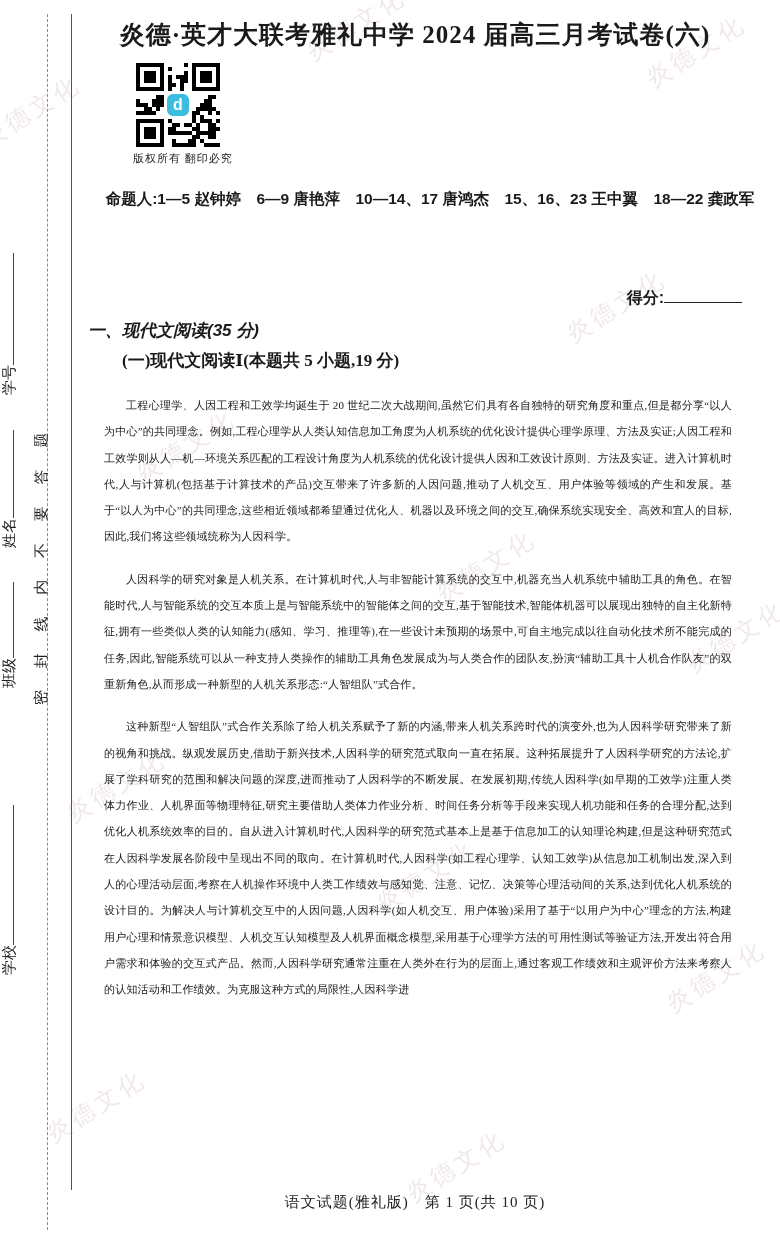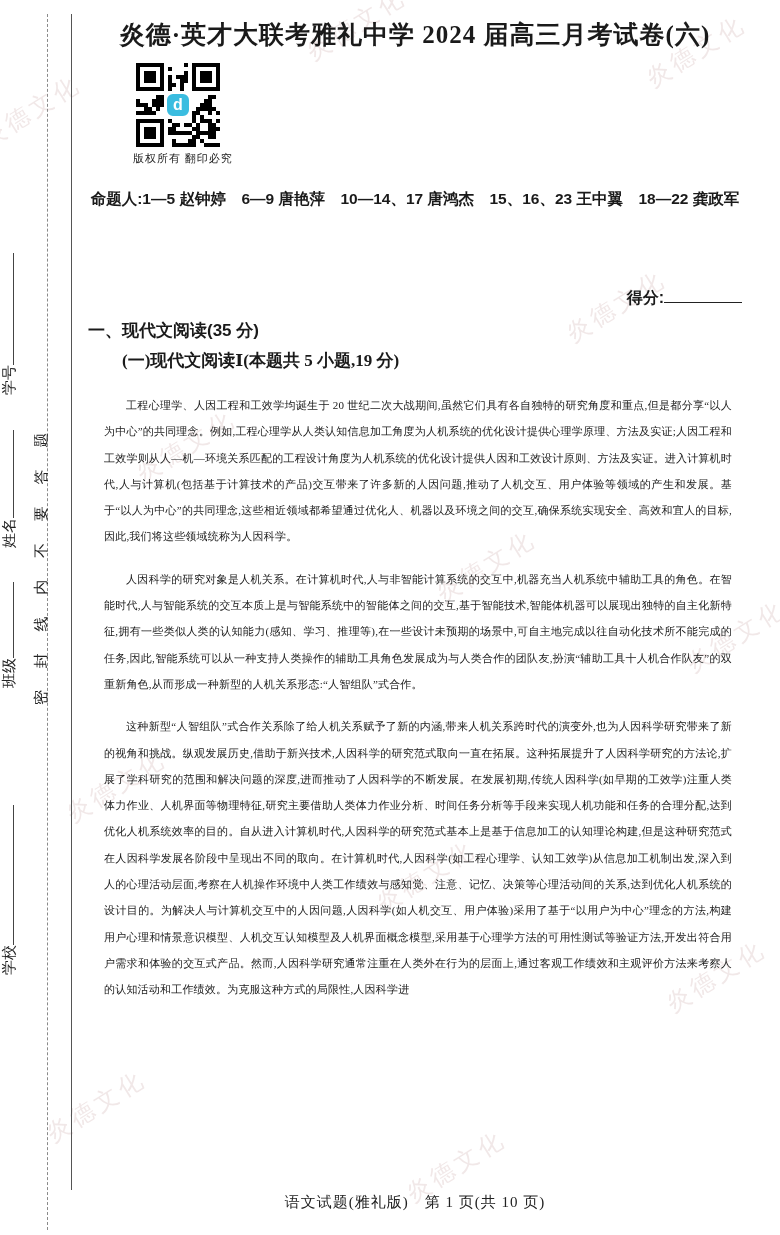--- a/index.html
+++ b/index.html
@@ -39,31 +39,31 @@
     background:#3bbde0;border:2px solid #fff;box-sizing:border-box;z-index:2;
     color:#fff;font-weight:700;font-size:16px;line-height:22px;text-align:center;
     font-family:"Liberation Sans",sans-serif;
   }
   .qr-caption{margin-top:4px;font-size:11px;letter-spacing:1px;color:#222;white-space:nowrap;}
   .subject-title{
     position:absolute;left:85px;top:90px;width:660px;text-align:center;
     font-size:36px;font-weight:700;letter-spacing:2px;
   }
   .authors-1,.authors-2{
-    position:absolute;left:85px;width:660px;text-align:center;font-weight:700;
+    position:absolute;left:100px;width:660px;text-align:center;font-weight:700;
     font-size:15.5px;white-space:nowrap;font-family:"Liberation Sans",sans-serif;
   }
   .authors-1{top:189px;}
   .authors-2{top:218px;}
   .exam-info{position:absolute;left:85px;top:255px;width:660px;text-align:center;font-size:16px;}
   .score-line{position:absolute;right:38px;top:287px;font-size:16px;font-weight:700;font-family:"Liberation Sans",sans-serif;}
   .score-line .blank{display:inline-block;width:78px;height:15px;border-bottom:1px solid #222;}
   
   .body-text{position:absolute;left:88px;top:316px;width:660px;}
-  .sec-title{font-size:17px;font-weight:700;line-height:30px;font-family:"Liberation Sans",sans-serif;}
+  .sec-title{font-size:17px;font-weight:700;line-height:30px;font-family:"Liberation Sans",sans-serif;font-style:italic;}
   .sub-title{font-size:17px;line-height:30px;text-indent:2em;font-weight:600;}
   .instruction{font-size:16.5px;line-height:30px;text-indent:2em;}
   .para{
     margin:16px;font-size:11px;line-height:26.3px;text-align:justify;text-indent:2em;
     letter-spacing:.2px;
   }
   .footer{
     position:absolute;left:85px;top:1193px;width:660px;text-align:center;
     font-size:15px;color:#222;letter-spacing:1px;
   }

